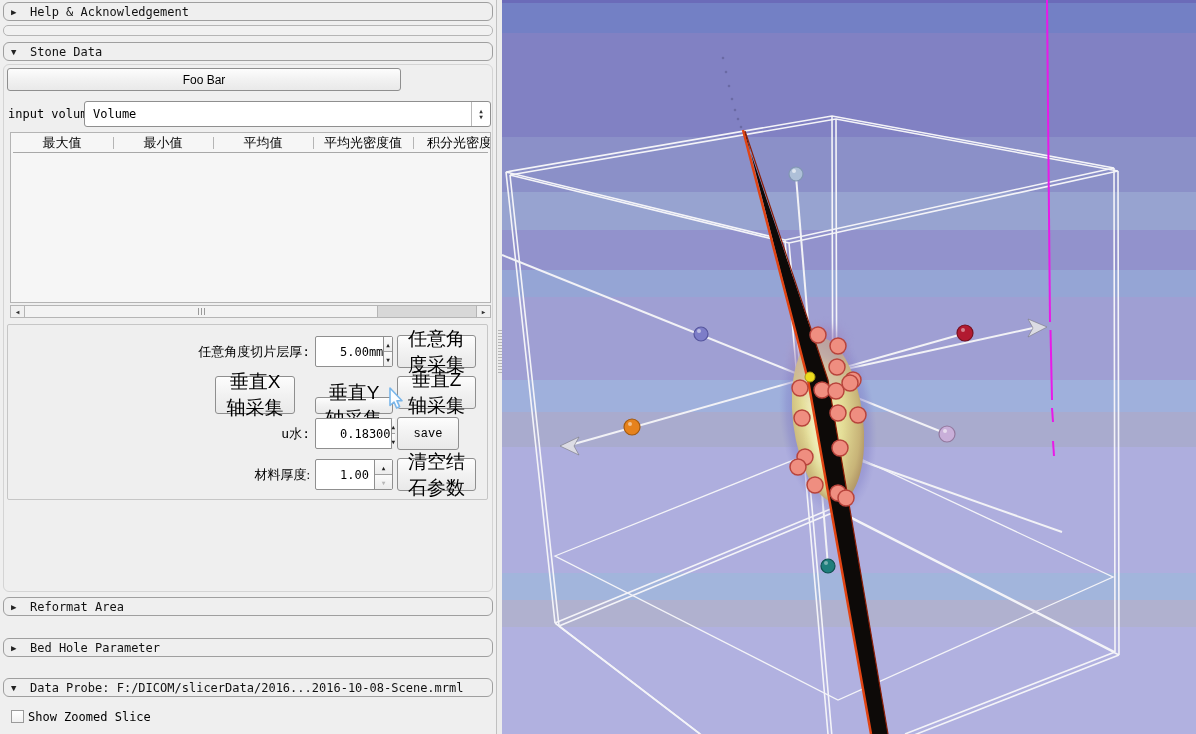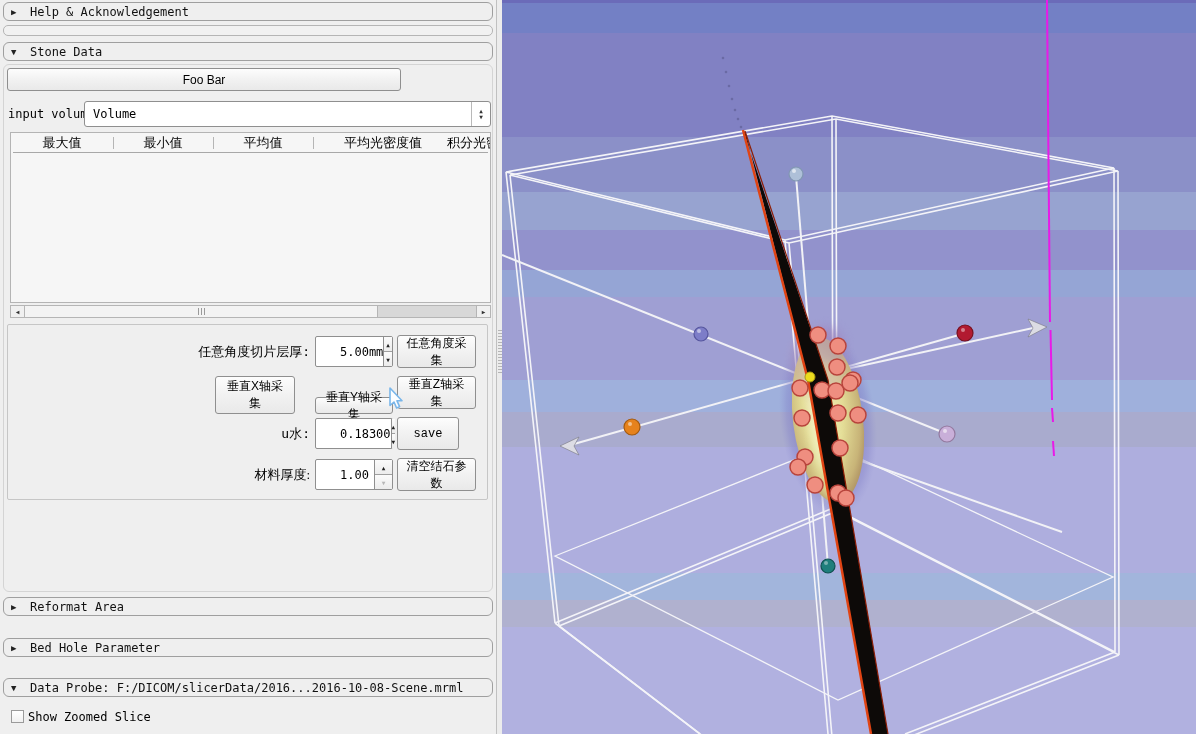--- a/index.html
+++ b/index.html
@@ -11,21 +11,21 @@
         border-radius:6px;background:#efefef;display:flex;align-items:center;
         padding-left:7px;gap:9px;font-size:12px;color:#111;box-sizing:border-box;}
   .cbar .arr{font-size:9px;color:#222;width:10px;}
   .thinbar{position:absolute;left:3px;top:25px;width:490px;height:11px;border:1px solid #b5b5b5;
         border-radius:5px;background:#f1f1f1;box-sizing:border-box;}
   .sectionframe{position:absolute;left:3px;top:64px;width:490px;height:528px;
         border:1px solid #d4d4d4;border-radius:6px;box-sizing:border-box;}
   .btn{position:absolute;border:1px solid #8f8f8f;border-radius:3px;
        background:linear-gradient(#fdfdfd,#f2f2f2 48%,#e9e9e9);
        display:flex;align-items:center;justify-content:center;
-       font-size:12px;color:#000;box-sizing:border-box;}
+       font-size:19px;color:#000;box-sizing:border-box;}
   .lbl{position:absolute;font-size:13px;color:#000;display:flex;align-items:center;}
   .lbl.r{justify-content:flex-end;}
   .combo{position:absolute;left:84px;top:101px;width:407px;height:26px;border:1px solid #8f8f8f;
        border-radius:3px;background:#fff;box-sizing:border-box;display:flex;align-items:center;}
   .combo .val{flex:1;padding-left:8px;font-size:12px;}
   .spincol{width:18px;align-self:stretch;border-left:1px solid #b9b9b9;display:flex;
        flex-direction:column;align-items:center;justify-content:center;line-height:6px;}
   .spincol span{font-size:6px;color:#333;}
   .spinbox{position:absolute;border:1px solid #8f8f8f;border-radius:2px;background:#fff;
        box-sizing:border-box;display:flex;}
@@ -93,21 +93,21 @@
           <span>▲</span>
           <span>▼</span>
         </span>
     </div>
 
     <div class="table">
       <div class="thead">
         <div class="th" style="width:102px;">最大值</div>
         <div class="th" style="width:100px;">最小值</div>
         <div class="th" style="width:100px;">平均值</div>
-        <div class="th" style="width:100px;padding-left:20px;">平均光密度值</div>
+        <div class="th" style="width:100px;">平均光密度值</div>
         <div class="th" style="flex:1;text-align:left;padding-left:14px;">积分光密度</div>
       </div>
       <div class="hsep" style="left:102px;"></div>
       <div class="hsep" style="left:202px;"></div>
       <div class="hsep" style="left:302px;"></div>
       <div class="hsep" style="left:402px;"></div>
       <div class="headline"></div>
     </div>
 
     <div class="hscroll">

